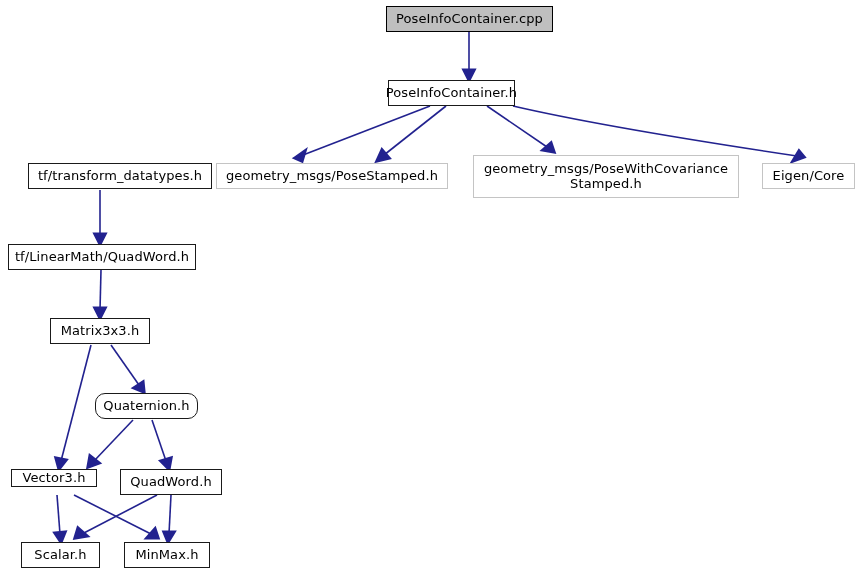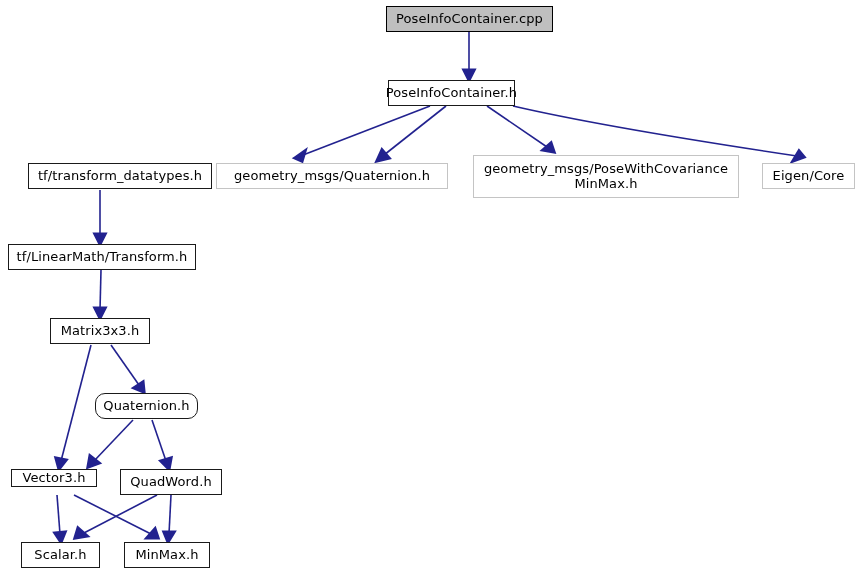--- a/index.html
+++ b/index.html
@@ -89,25 +89,25 @@
       <polygon points="158,538 147,538 155,529" fill="#22228f" stroke="#22228f" stroke-width="3.2" stroke-linejoin="miter"></polygon>
       <path d="M 157,495 L 82,534" fill="none" stroke="#22228f" stroke-width="1.6"></path>
       <polygon points="75,538 78,528 87,536" fill="#22228f" stroke="#22228f" stroke-width="3.2" stroke-linejoin="miter"></polygon>
       <path d="M 171,495 L 169,534" fill="none" stroke="#22228f" stroke-width="1.6"></path>
       <polygon points="168,542 164,532 174,532" fill="#22228f" stroke="#22228f" stroke-width="3.2" stroke-linejoin="miter"></polygon>
     </svg>
   <div id="nodes-layer">
       <div class="node current" style="left: 386px; top: 6px; width: 167px; height: 26px;"><span class="node-label">PoseInfoContainer.cpp</span></div>
       <div class="node dark" style="left: 388px; top: 80px; width: 127px; height: 26px;"><span class="node-label">PoseInfoContainer.h</span></div>
       <div class="node dark" style="left: 8px; top: 163px; width: 184px; height: 26px; margin-left: 20px;"><span class="node-label">tf/transform_datatypes.h</span></div>
-      <div class="node light" style="left: 216px; top: 163px; width: 232px; height: 26px;"><span class="node-label">geometry_msgs/Quaternion.h</span></div>
+      <div class="node light" style="left: 216px; top: 163px; width: 232px; height: 26px;"><span class="node-label">geometry_msgs/PoseStamped.h</span></div>
       <div class="node light" style="left: 473px; top: 155px; width: 266px; height: 43px;"><span class="node-label">geometry_msgs/PoseWithCovariance
-MinMax.h</span></div>
+Stamped.h</span></div>
       <div class="node light" style="left: 762px; top: 163px; width: 93px; height: 26px;"><span class="node-label">Eigen/Core</span></div>
-      <div class="node dark" style="left: 8px; top: 244px; width: 188px; height: 26px;"><span class="node-label">tf/LinearMath/Transform.h</span></div>
+      <div class="node dark" style="left: 8px; top: 244px; width: 188px; height: 26px;"><span class="node-label">tf/LinearMath/QuadWord.h</span></div>
       <div class="node dark" style="left: 50px; top: 318px; width: 100px; height: 26px;"><span class="node-label">Matrix3x3.h</span></div>
       <div class="node dark" style="left: 95px; top: 393px; width: 103px; height: 26px; border-radius: 10px;"><span class="node-label">Quaternion.h</span></div>
       <div class="node dark" style="left: 11px; top: 469px; width: 86px; height: 18px;"><span class="node-label">Vector3.h</span></div>
       <div class="node dark" style="left: 120px; top: 469px; width: 102px; height: 26px;"><span class="node-label">QuadWord.h</span></div>
       <div class="node dark" style="left: 21px; top: 542px; width: 79px; height: 26px;"><span class="node-label">Scalar.h</span></div>
       <div class="node dark" style="left: 124px; top: 542px; width: 86px; height: 26px;"><span class="node-label">MinMax.h</span></div>
     </div>
 </div>
 
 </body></html>

